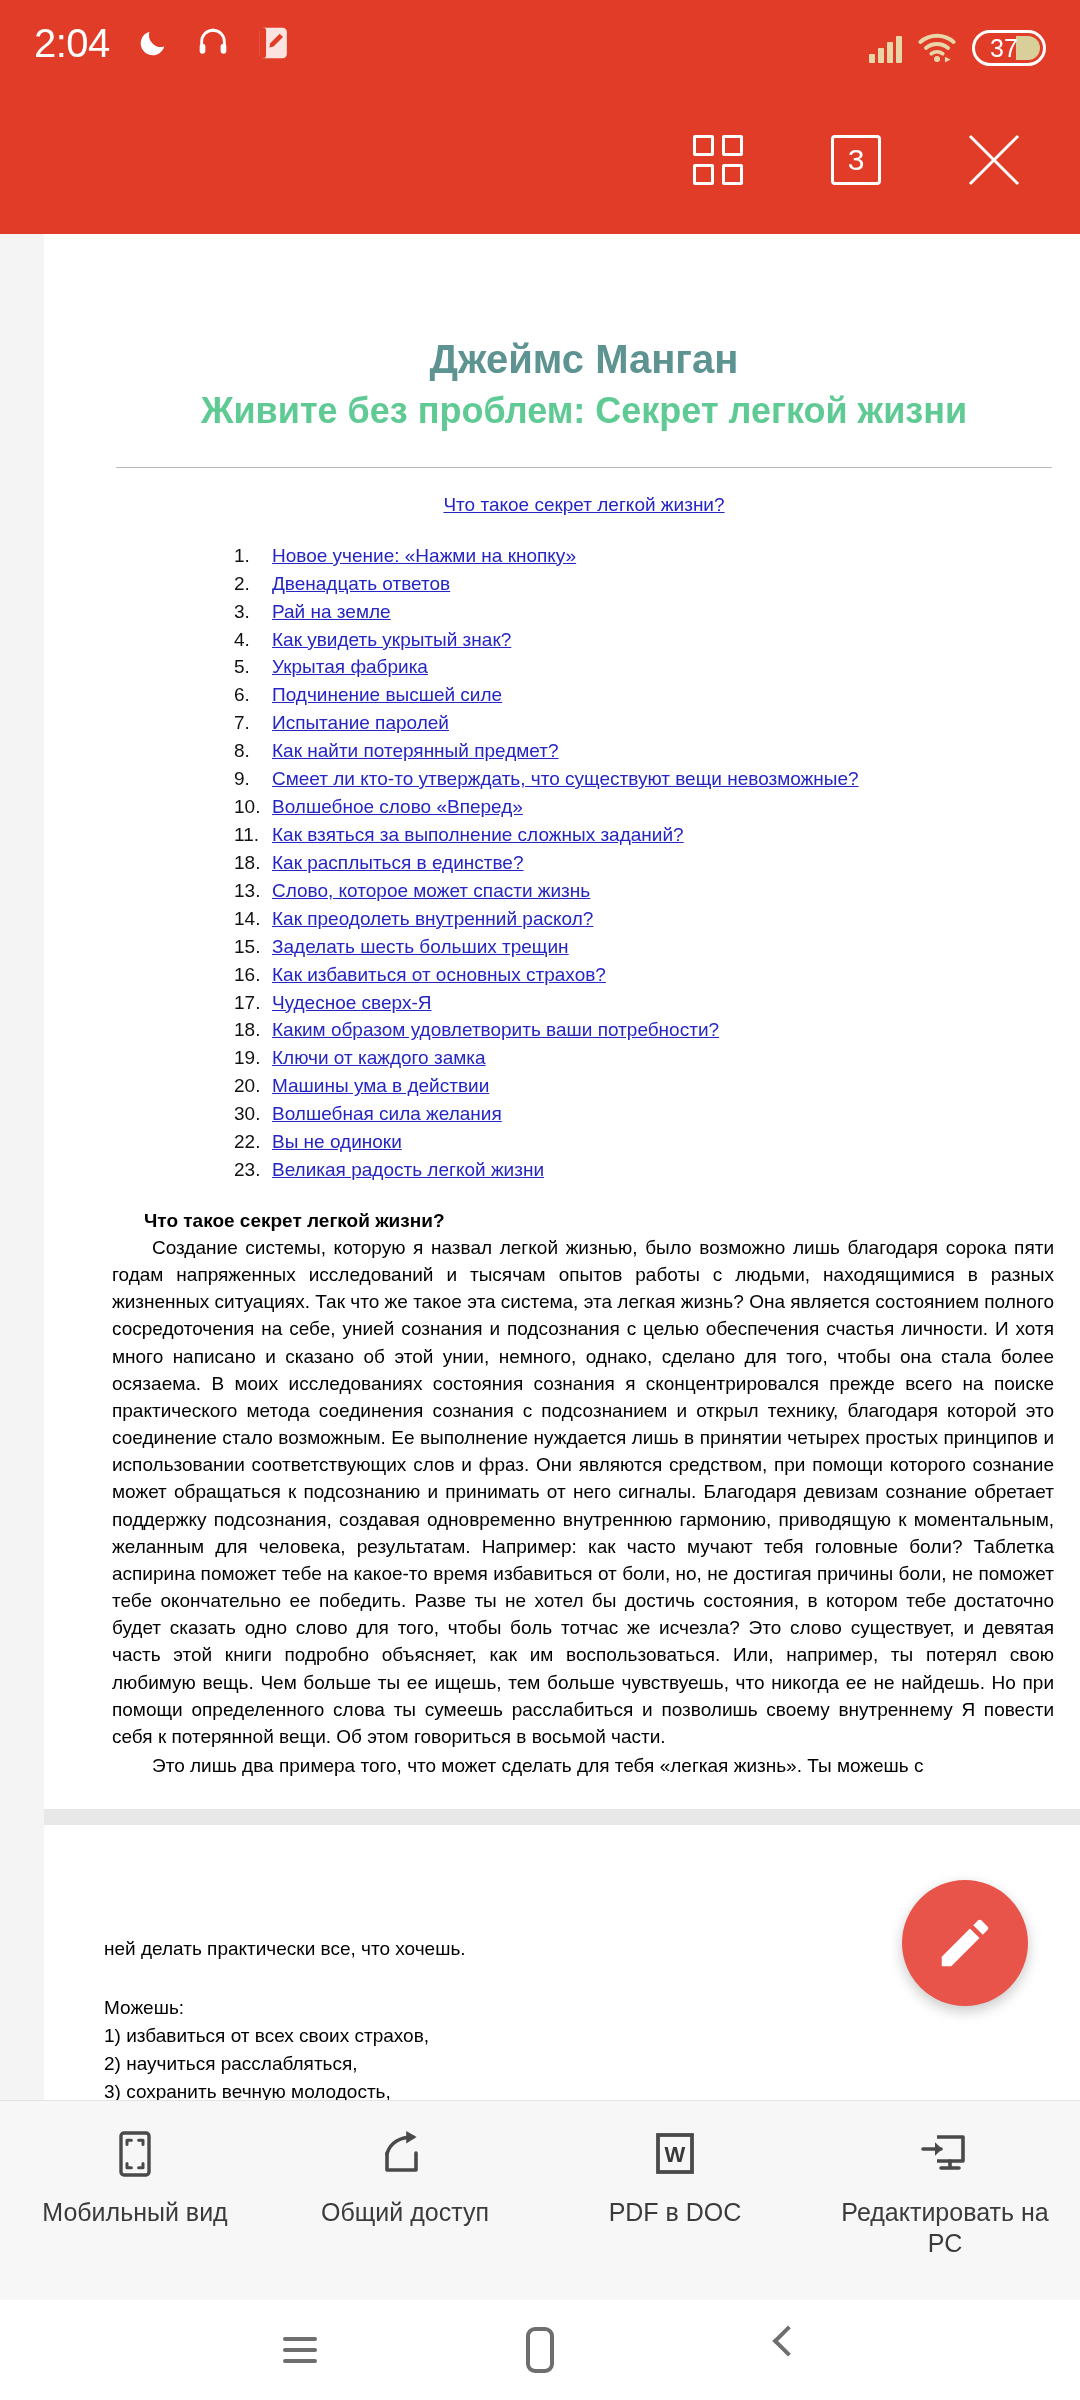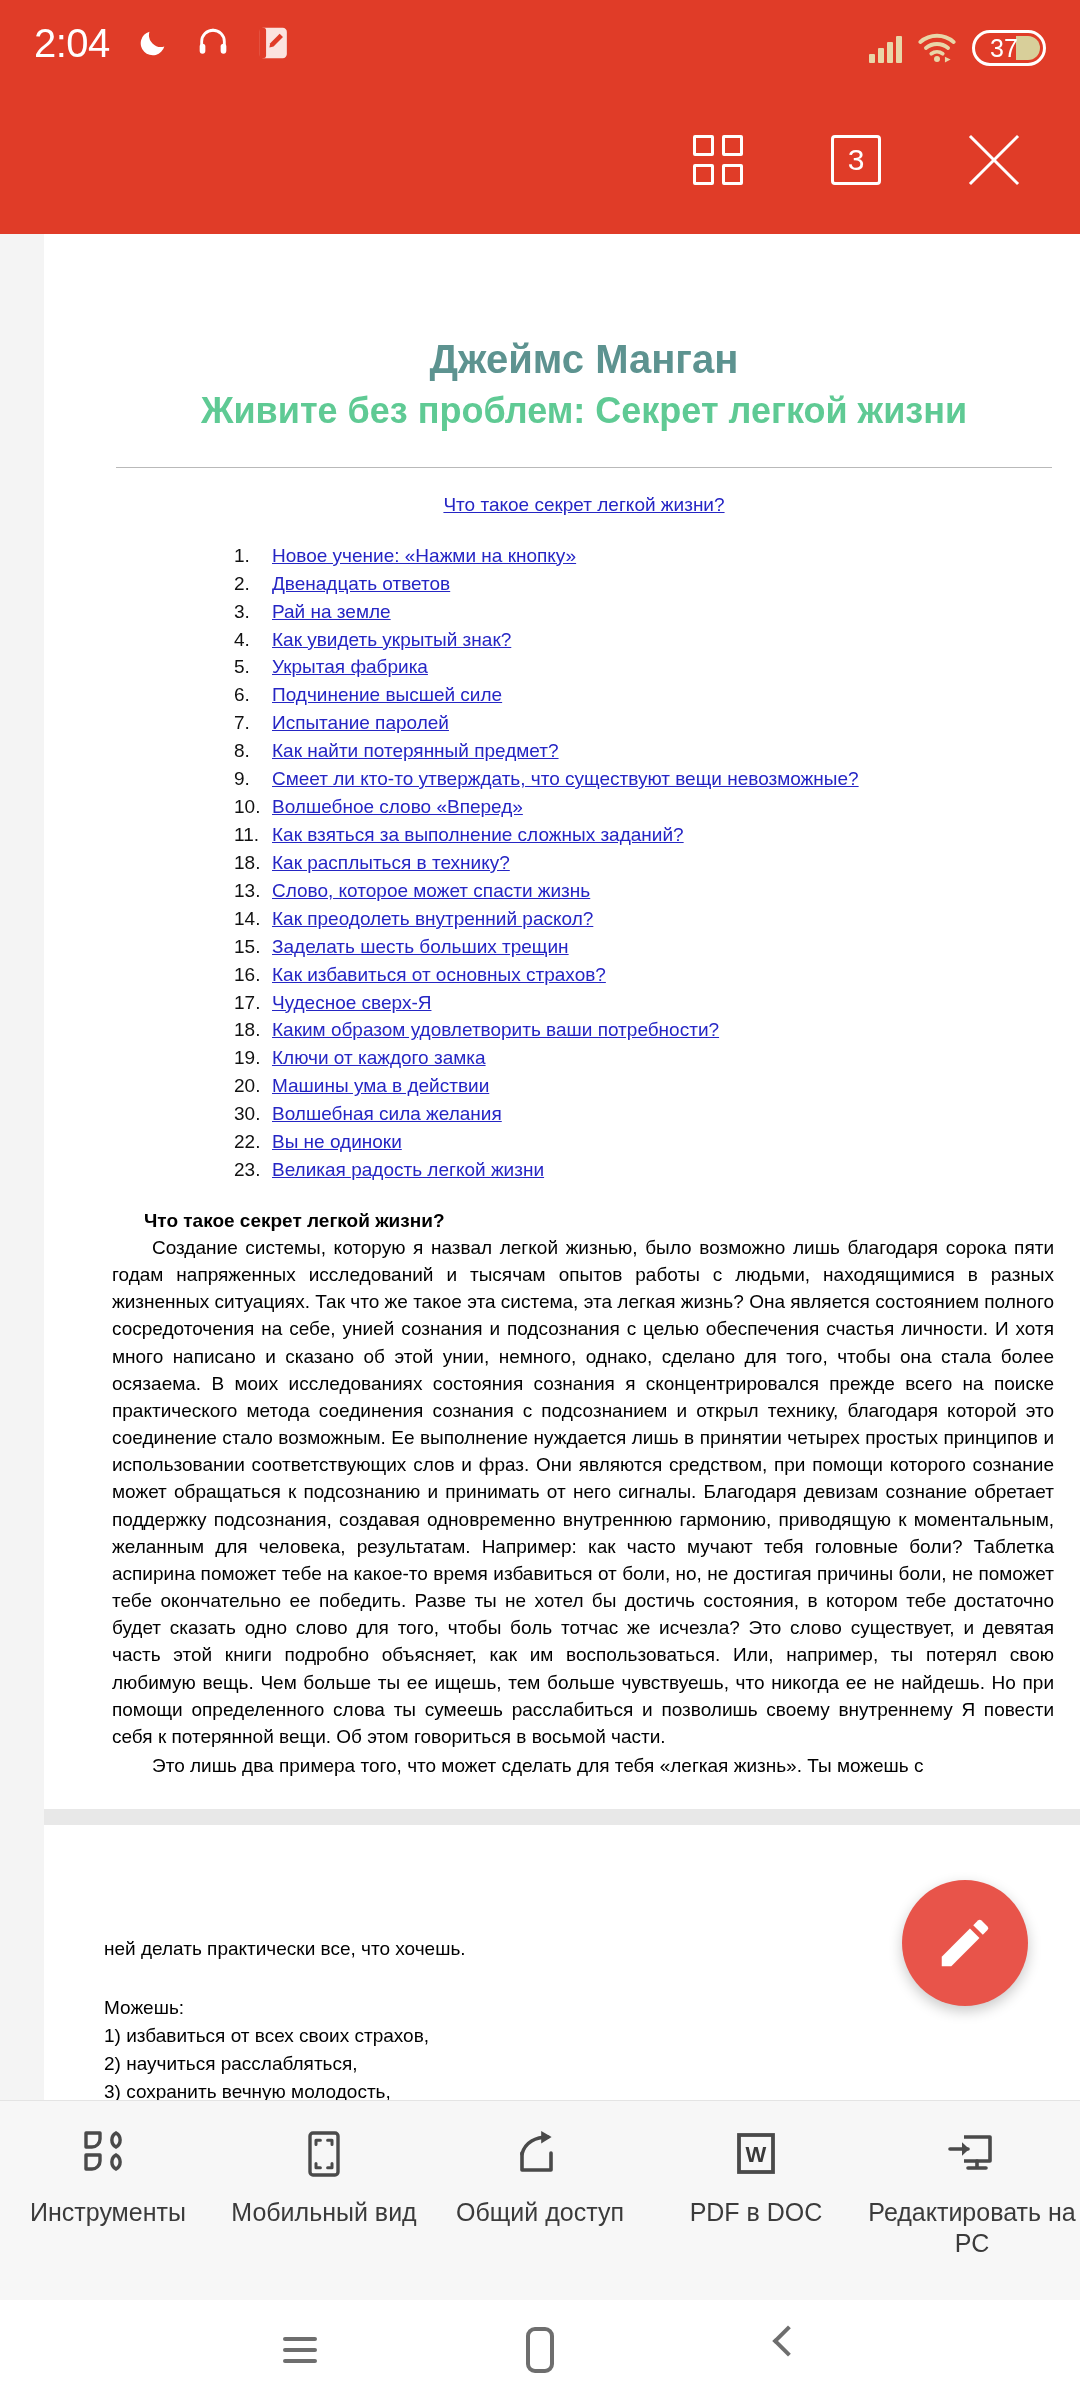--- a/index.html
+++ b/index.html
@@ -399,21 +399,21 @@
           <li>
             <span class="num">10.</span>
             <a href="#">Волшебное слово «Вперед»</a>
           </li>
           <li>
             <span class="num">11.</span>
             <a href="#">Как взяться за выполнение сложных заданий?</a>
           </li>
           <li>
             <span class="num">18.</span>
-            <a href="#">Как расплыться в технику?</a>
+            <a href="#">Как расплыться в единстве?</a>
           </li>
           <li>
             <span class="num">13.</span>
             <a href="#">Слово, которое может спасти жизнь</a>
           </li>
           <li>
             <span class="num">14.</span>
             <a href="#">Как преодолеть внутренний раскол?</a>
           </li>
           <li>
@@ -477,31 +477,20 @@
 
   <div class="fab">
     <svg width="62" height="62" viewBox="0 0 24 24">
       <path d="M3 17.3V21h3.7L17.6 10.1l-3.7-3.7L3 17.3z" fill="#fff"></path>
       <path d="M20.7 7.0a1 1 0 0 0 0-1.4l-2.3-2.3a1 1 0 0 0-1.4 0l-1.8 1.8 3.7 3.7 1.8-1.8z" fill="#fff"></path>
     </svg>
   </div>
 
   <div class="bottom-bar">
 
-    <div class="tool">
-      <div class="ico">
-        <svg width="52" height="52" viewBox="0 0 26 26">
-          <path d="M2 2h7v3a4 4 0 0 1-4 4H2z" fill="none" stroke="#4a4a4a" stroke-width="1.7" stroke-linejoin="round"></path>
-          <path d="M17 2a4 4 0 0 1 0 7 4 4 0 0 1 0-7z" fill="none" stroke="#4a4a4a" stroke-width="1.7"></path>
-          <path d="M2 13h7v3a4 4 0 0 1-4 4H2z" fill="none" stroke="#4a4a4a" stroke-width="1.7" stroke-linejoin="round"></path>
-          <path d="M17 13a4 4 0 0 1 0 7 4 4 0 0 1 0-7z" fill="none" stroke="#4a4a4a" stroke-width="1.7"></path>
-        </svg>
-      </div>
-      <div class="lbl">Инструменты</div>
-    </div>
 
     <div class="tool">
       <div class="ico">
         <svg width="52" height="52" viewBox="0 0 26 26">
           <rect x="6" y="2" width="14" height="21" rx="1.5" fill="none" stroke="#4a4a4a" stroke-width="1.7"></rect>
           <path d="M9 5.6h2.2M9 5.6v2.2M17 5.6h-2.2M17 5.6v2.2M9 19.4h2.2M9 19.4v-2.2M17 19.4h-2.2M17 19.4v-2.2" stroke="#4a4a4a" stroke-width="1.5" fill="none" stroke-linecap="round"></path>
         </svg>
       </div>
       <div class="lbl">Мобильный вид</div>
     </div>

